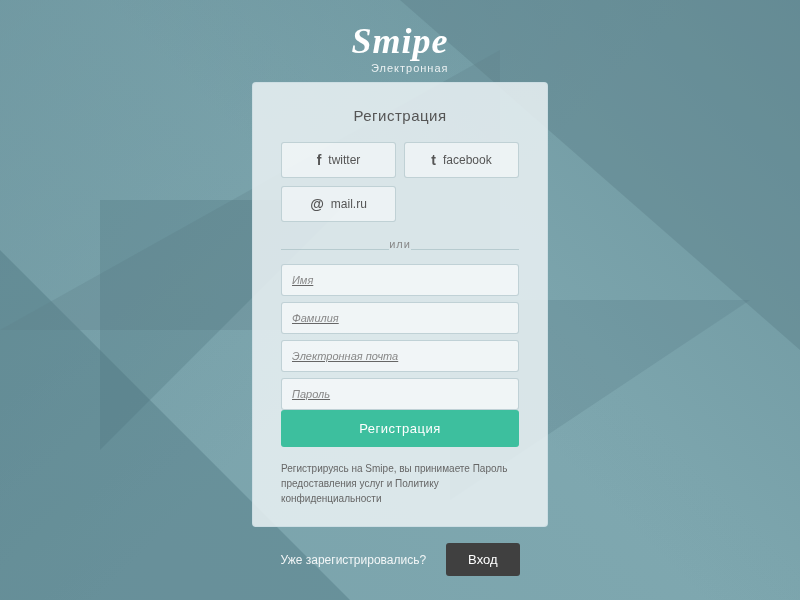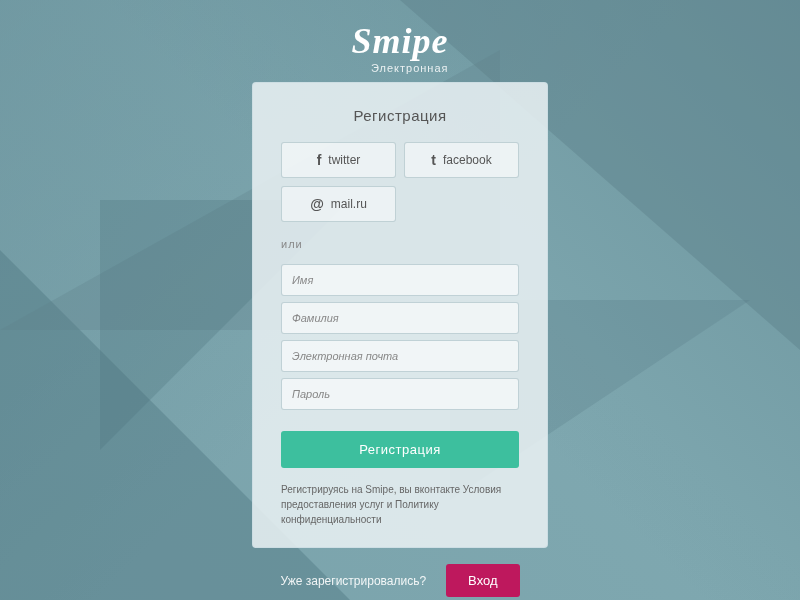--- a/index.html
+++ b/index.html
@@ -146,23 +146,22 @@
       transition: background 0.2s;
     }
 
     .social-icon {
       font-size: 14px;
       font-weight: bold;
     }
 
     .divider-row {
       display: flex;
-      align-items: flex-start;
+      align-items: flex-end;
       margin-bottom: 14px;
-      flex-direction: column;
     }
 
     .divider-line {
       flex: 1;
       height: 1px;
       background: rgba(160,185,190,0.6);
     }
 
     .divider-text {
       font-size: 11px;
@@ -175,29 +174,30 @@
       background: rgba(255,255,255,0.6);
       border: 1px solid rgba(180,200,205,0.8);
       border-radius: 3px;
       padding: 9px 10px;
       font-size: 11px;
       color: #666;
       font-style: italic;
       margin-bottom: 6px;
       outline: none;
       font-family: Arial, sans-serif;
+      text-decoration: underline;
     }
 
     .form-field::placeholder {
       color: #888;
       font-style: italic;
     }
 
     .form-field:last-of-type {
-      margin-bottom: 21px;
+      margin-bottom: 0;
     }
 
     .register-btn {
       width: 100%;
       background: #3dbf9e;
       border: none;
       border-radius: 3px;
       padding: 11px;
       font-size: 13px;
       color: #ffffff;
@@ -221,21 +221,21 @@
       align-items: center;
       gap: 20px;
     }
 
     .already-text {
       font-size: 12px;
       color: rgba(255,255,255,0.9);
     }
 
     .login-btn {
-      background: #be185d;
+      background: #404040;
       border: none;
       border-radius: 3px;
       padding: 9px 22px;
       font-size: 13px;
       color: #ffffff;
       cursor: pointer;
       font-family: Arial, sans-serif;
       font-weight: 500;
       transition: background 0.2s;
     }
@@ -288,21 +288,21 @@
       <div class="divider-line"></div>
     </div>
 
     <input type="text" class="form-field" placeholder="Имя" style="">
     <input type="text" class="form-field" placeholder="Фамилия" style="">
     <input type="email" class="form-field" placeholder="Электронная почта" style="">
     <input type="password" class="form-field" placeholder="Пароль" style="">
 
     <button class="register-btn">Регистрация</button>
 
-    <div class="terms-text">Регистрируясь на Smipe, вы вконтакте Условия предоставления услуг и Политику конфиденциальности</div>
+    <div class="terms-text">Регистрируясь на Smipe, вы принимаете Пароль предоставления услуг и Политику конфиденциальности</div>
 
   </div>
 
   <div class="bottom-bar">
     <span class="already-text">Уже зарегистрировались?</span>
     <button class="login-btn">Вход</button>
   </div>
 
 </div>
 

